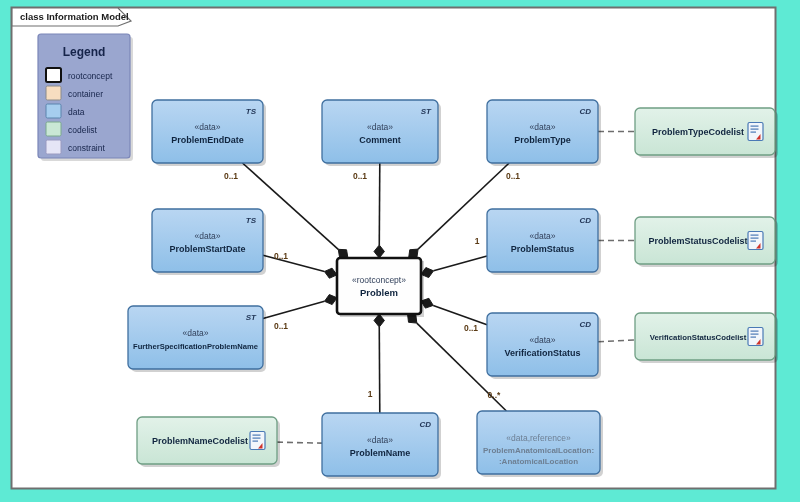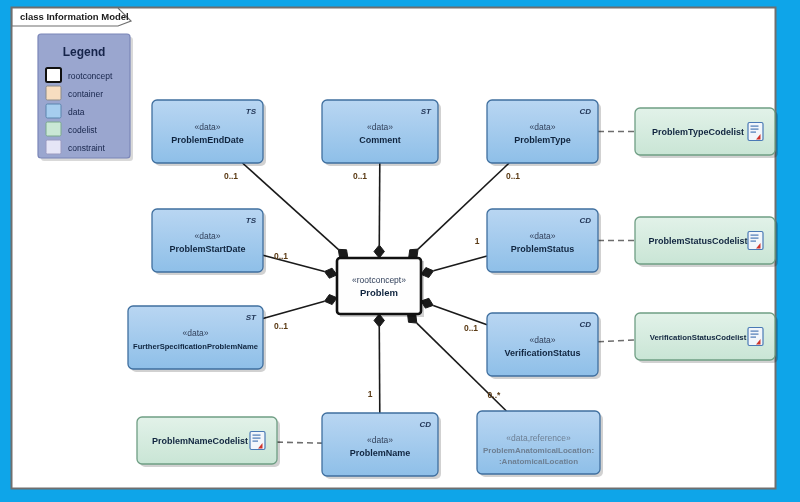--- a/index.html
+++ b/index.html
@@ -1,18 +1,18 @@
 <!DOCTYPE html>
 <html><head>
 <meta charset="utf-8">
 <style>
   html,body{margin:0;padding:0;background:#ffffff;}
   body{width:800px;height:502px;overflow:hidden;
        font-family:"Liberation Sans","DejaVu Sans",sans-serif;}
-  #canvas{position:relative;width:800px;height:502px;background:#0ea5e9;}
+  #canvas{position:relative;width:800px;height:502px;background:#5eead4;}
   svg{display:block;}
 </style>
 </head>
 <body>
 
 <div id="canvas">
     <svg width="800" height="502" viewBox="0 0 800 502">
       <defs>
         <linearGradient id="gdata" x1="0" y1="0" x2="0" y2="1">
           <stop offset="0%" stop-color="#b9d6f2"></stop>

